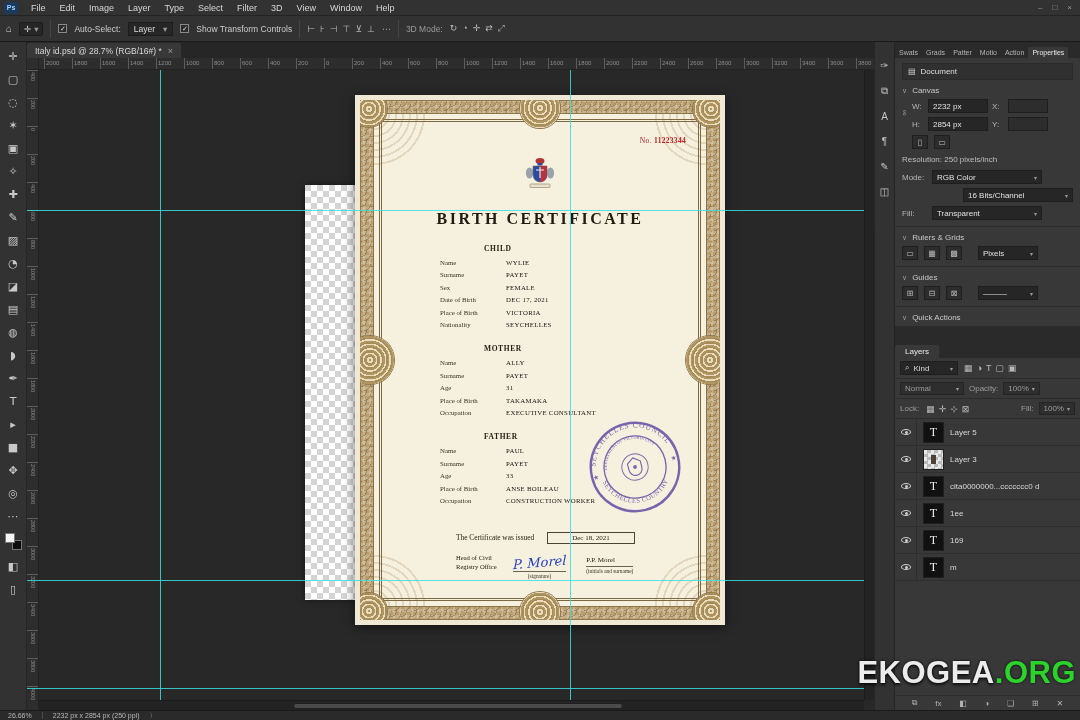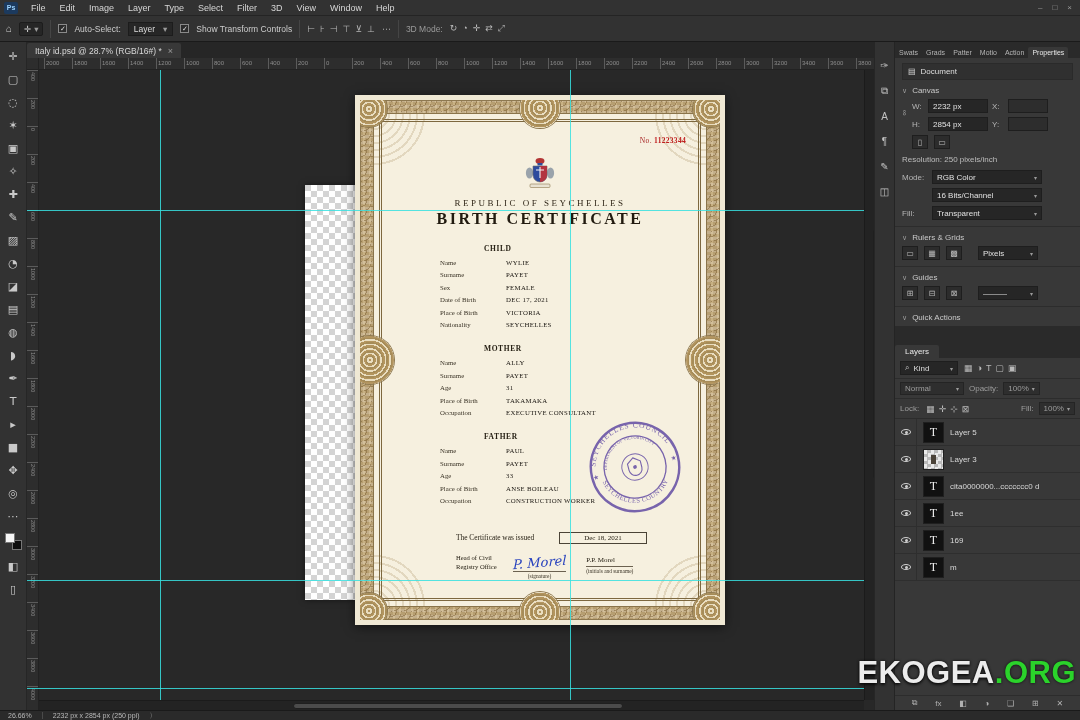--- a/index.html
+++ b/index.html
@@ -106,21 +106,21 @@
   .c-republic { position:absolute; top:76px; left:0; right:0; text-align:center; font-size:9px; letter-spacing:2.5px;
     color:#32281a; }
   .c-title { position:absolute; top:88px; left:0; right:0; text-align:center; font-size:16px; font-weight:bold;
     letter-spacing:2.5px; color:#211a0f; }
   .cert-body { position:absolute; left:58px; top:122px; right:26px; color:#262014; }
   .c-heading { font-size:7.5px; font-weight:bold; letter-spacing:.6px; margin-bottom:4px;padding-left:44px; }
   .c-row { display:flex; line-height:12.4px; }
   .c-label { width:66px; font-size:6.8px; color:#3a3326; }
   .c-value { font-size:6.8px; letter-spacing:.3px; color:#191510; }
   .c-section { margin-bottom:13px; }
-  .issued-row { display:flex; align-items:center; margin:24px 0 9px 16px;gap:12px; }
+  .issued-row { display:flex; align-items:center; margin:24px 0 9px 16px; }
   .issued-label { font-size:7.4px; }
   .issued-date { border:1px solid #4a4336; font-size:7px; padding:1px 24px; margin-left:13px; }
   .sign-row { display:flex; margin-left:16px; }
   .office-label { font-size:6.6px; line-height:9px; }
   .sig-block { margin-left:16px; text-align:center; }
   .signature { font-family:"DejaVu Serif", serif; font-style:italic; font-size:13px; color:#2741bd;
     transform:rotate(-5deg) skewX(-6deg); display:inline-block; }
   .sig-caption { font-size:5.4px; color:#3a3326; border-top:1px solid #6b6150; padding:1px 6px 0; }
   .official-block { margin-left:20px; text-align:left; }
   .official-name { font-size:7px; padding-top:3px; }
@@ -449,21 +449,20 @@
                     <ellipse cx="16" cy="5" rx="4.5" ry="3" fill="#b23434"></ellipse>
                     <rect x="13.5" y="7" width="5" height="2.5" fill="#2d4b9e"></rect>
                     <ellipse cx="5.5" cy="17" rx="3.6" ry="5.5" fill="#9aa3ab"></ellipse>
                     <ellipse cx="26.5" cy="17" rx="3.6" ry="5.5" fill="#9aa3ab"></ellipse>
                     <path d="M9,10 h14 v9 a7,7 0 0 1 -7,7 a7,7 0 0 1 -7,-7 z" fill="#2d4b9e" stroke="#6b6b6b" stroke-width="0.6"></path>
                     <path d="M16,10 h7 v9 a7,7 0 0 1 -7,7 z" fill="#b23440"></path>
                     <path d="M12,14 h8 M16,11 v11" stroke="#f2f2f2" stroke-width="1.1" fill="none"></path>
                     <rect x="6" y="28" width="20" height="3.5" rx="1" fill="#e8e2d2" stroke="#8d7850" stroke-width="0.6"></rect>
                   </svg>
                 </div>
-                <div class="c-republic">REPUBLIC OF SEYCHELLES</div>
                 <div class="c-title">BIRTH CERTIFICATE</div>
 
                 <div class="cert-body">
                   <div class="c-section">
                     <div class="c-heading">CHILD</div>
                     <div>
 
                         <div class="c-row">
                           <span class="c-label">Name</span>
                           <span class="c-value">WYLIE</span>
@@ -675,21 +674,21 @@
           <span class="orient">▭</span>
         </div>
         <div class="res-text">Resolution: 250 pixels/inch</div>
         <div class="prow">
           <span class="mode-label">Mode:</span>
           <span class="pfield w110">
             <span>RGB Color</span>
             <span class="dd">▾</span>
           </span>
         </div>
-        <div class="prow" style="padding-left:30px;">
+        <div class="prow" style="padding-left:30px;justify-content:flex-end;">
           <span class="pfield w110">
             <span>16 Bits/Channel</span>
             <span class="dd">▾</span>
           </span>
         </div>
         <div class="prow">
           <span class="mode-label">Fill:</span>
           <span class="pfield w110">
             <span>Transparent</span>
             <span class="dd">▾</span>

